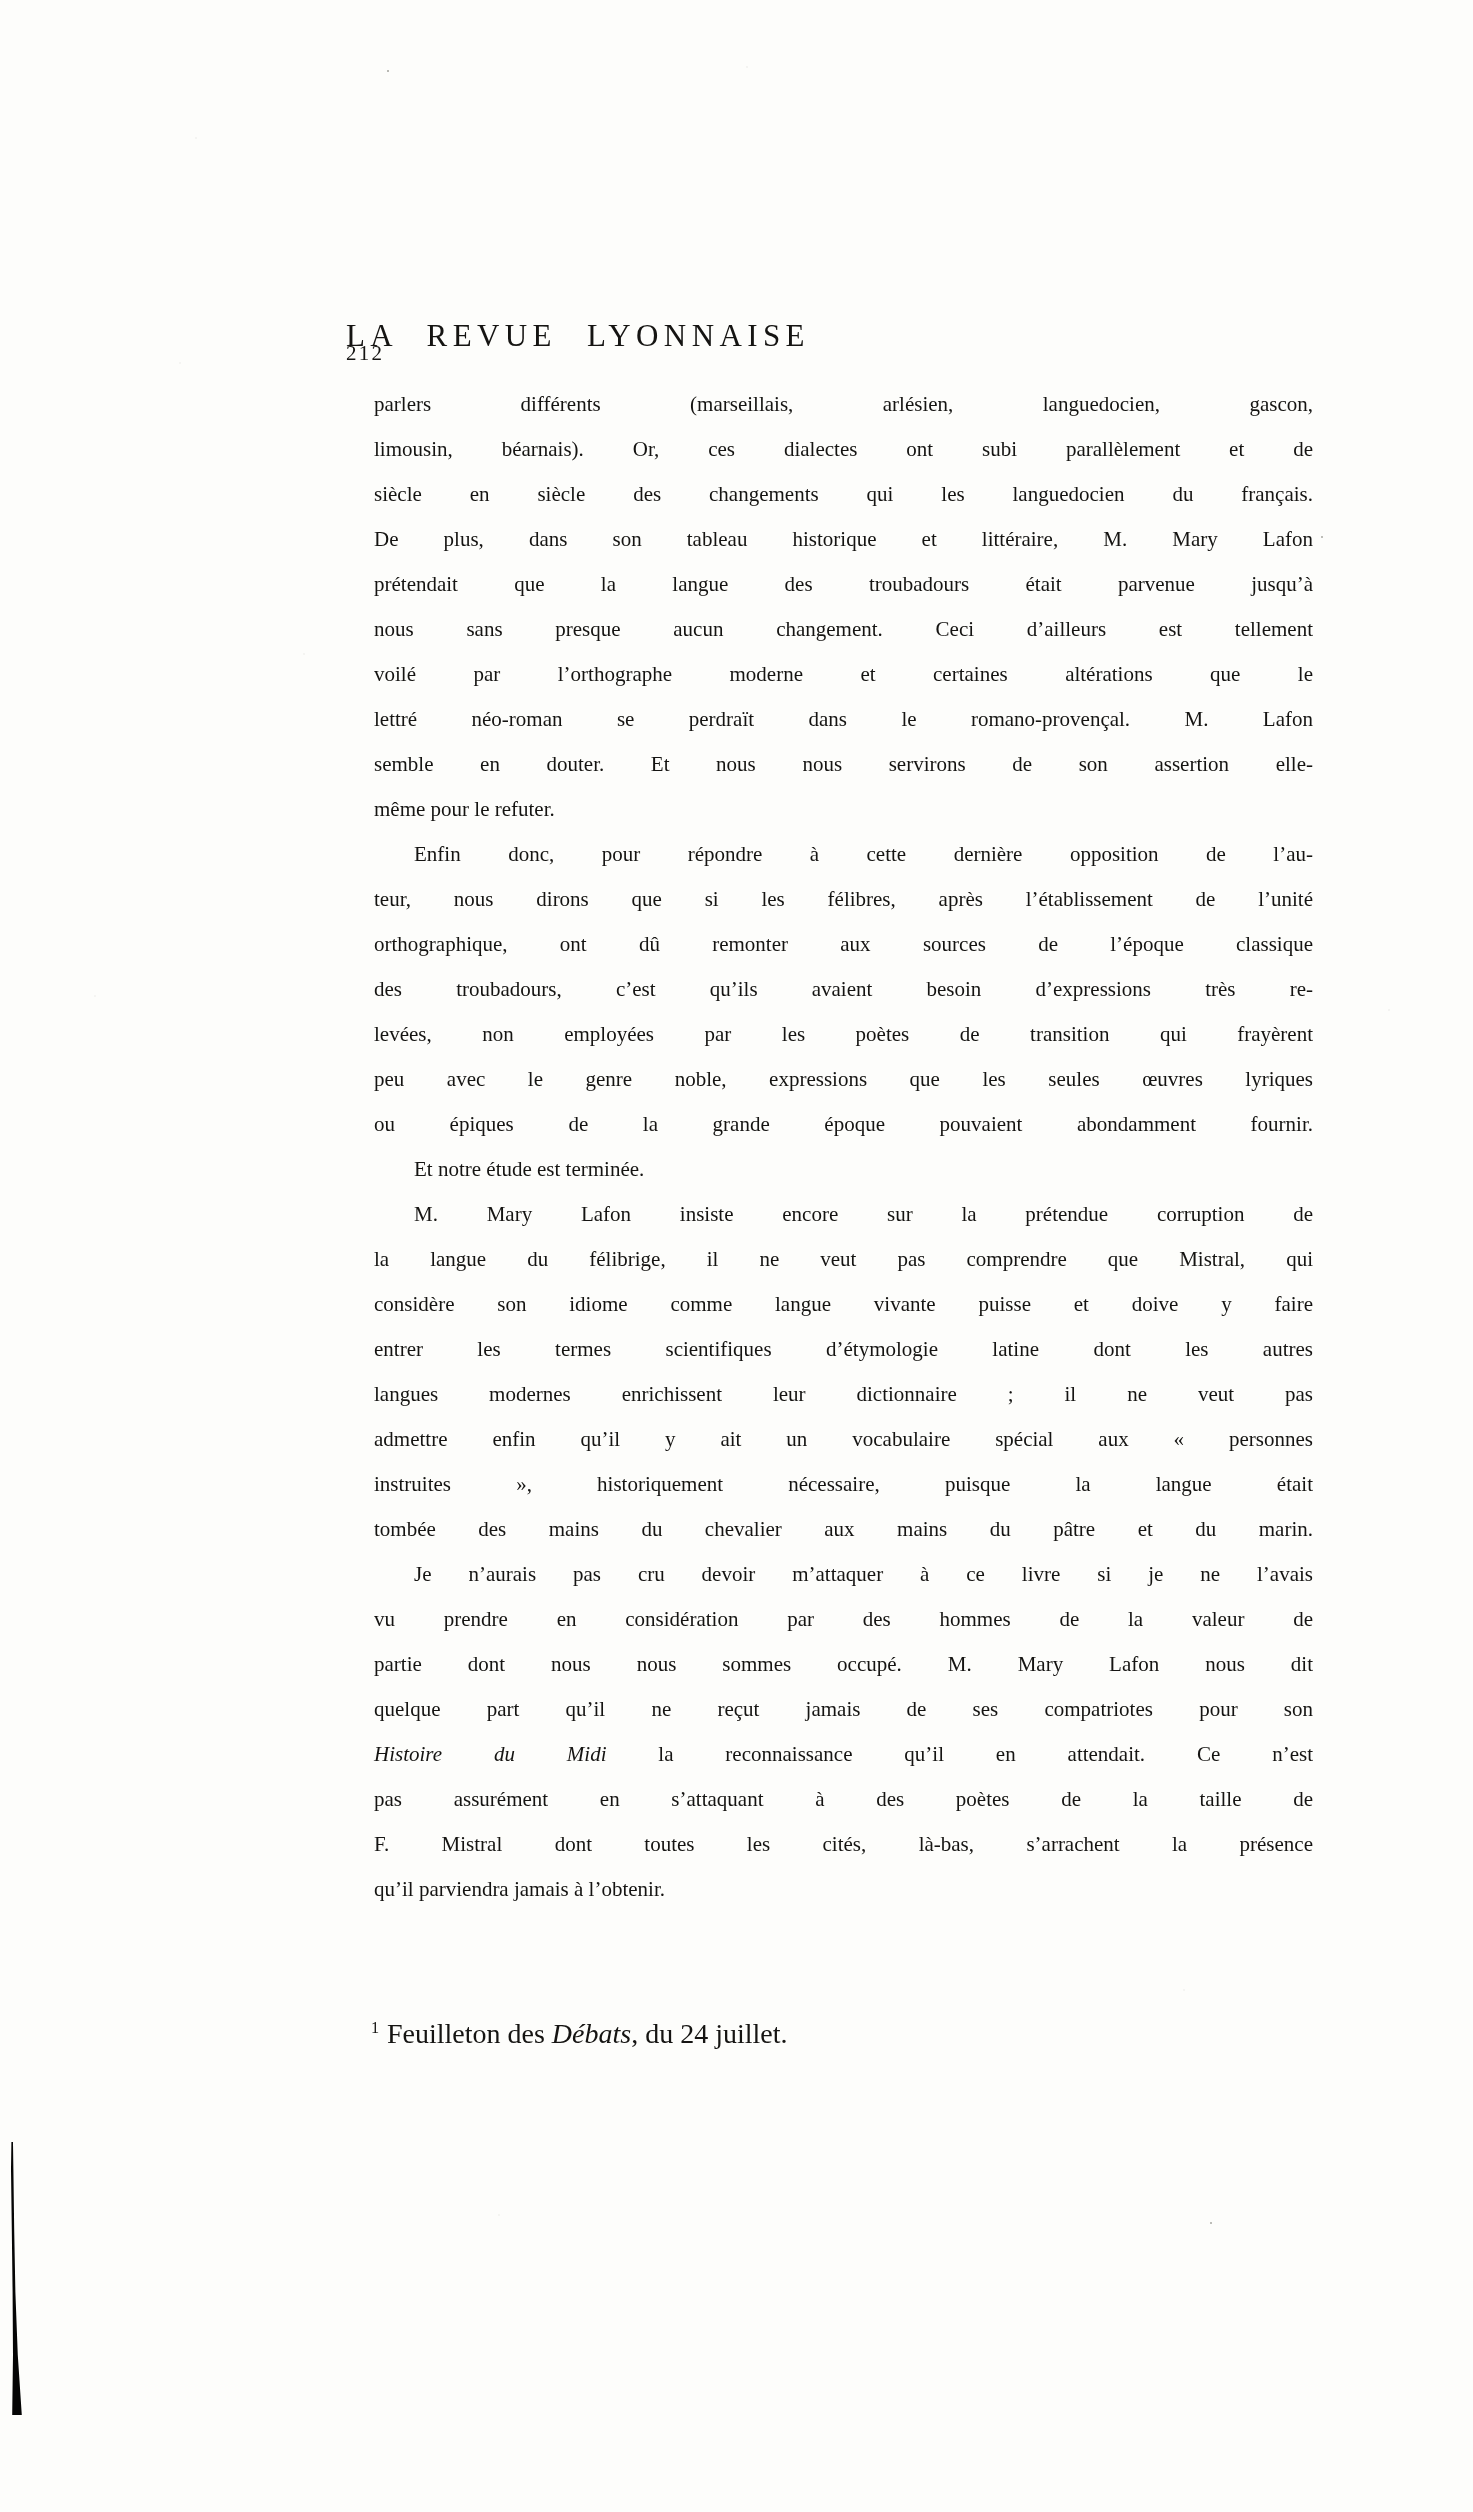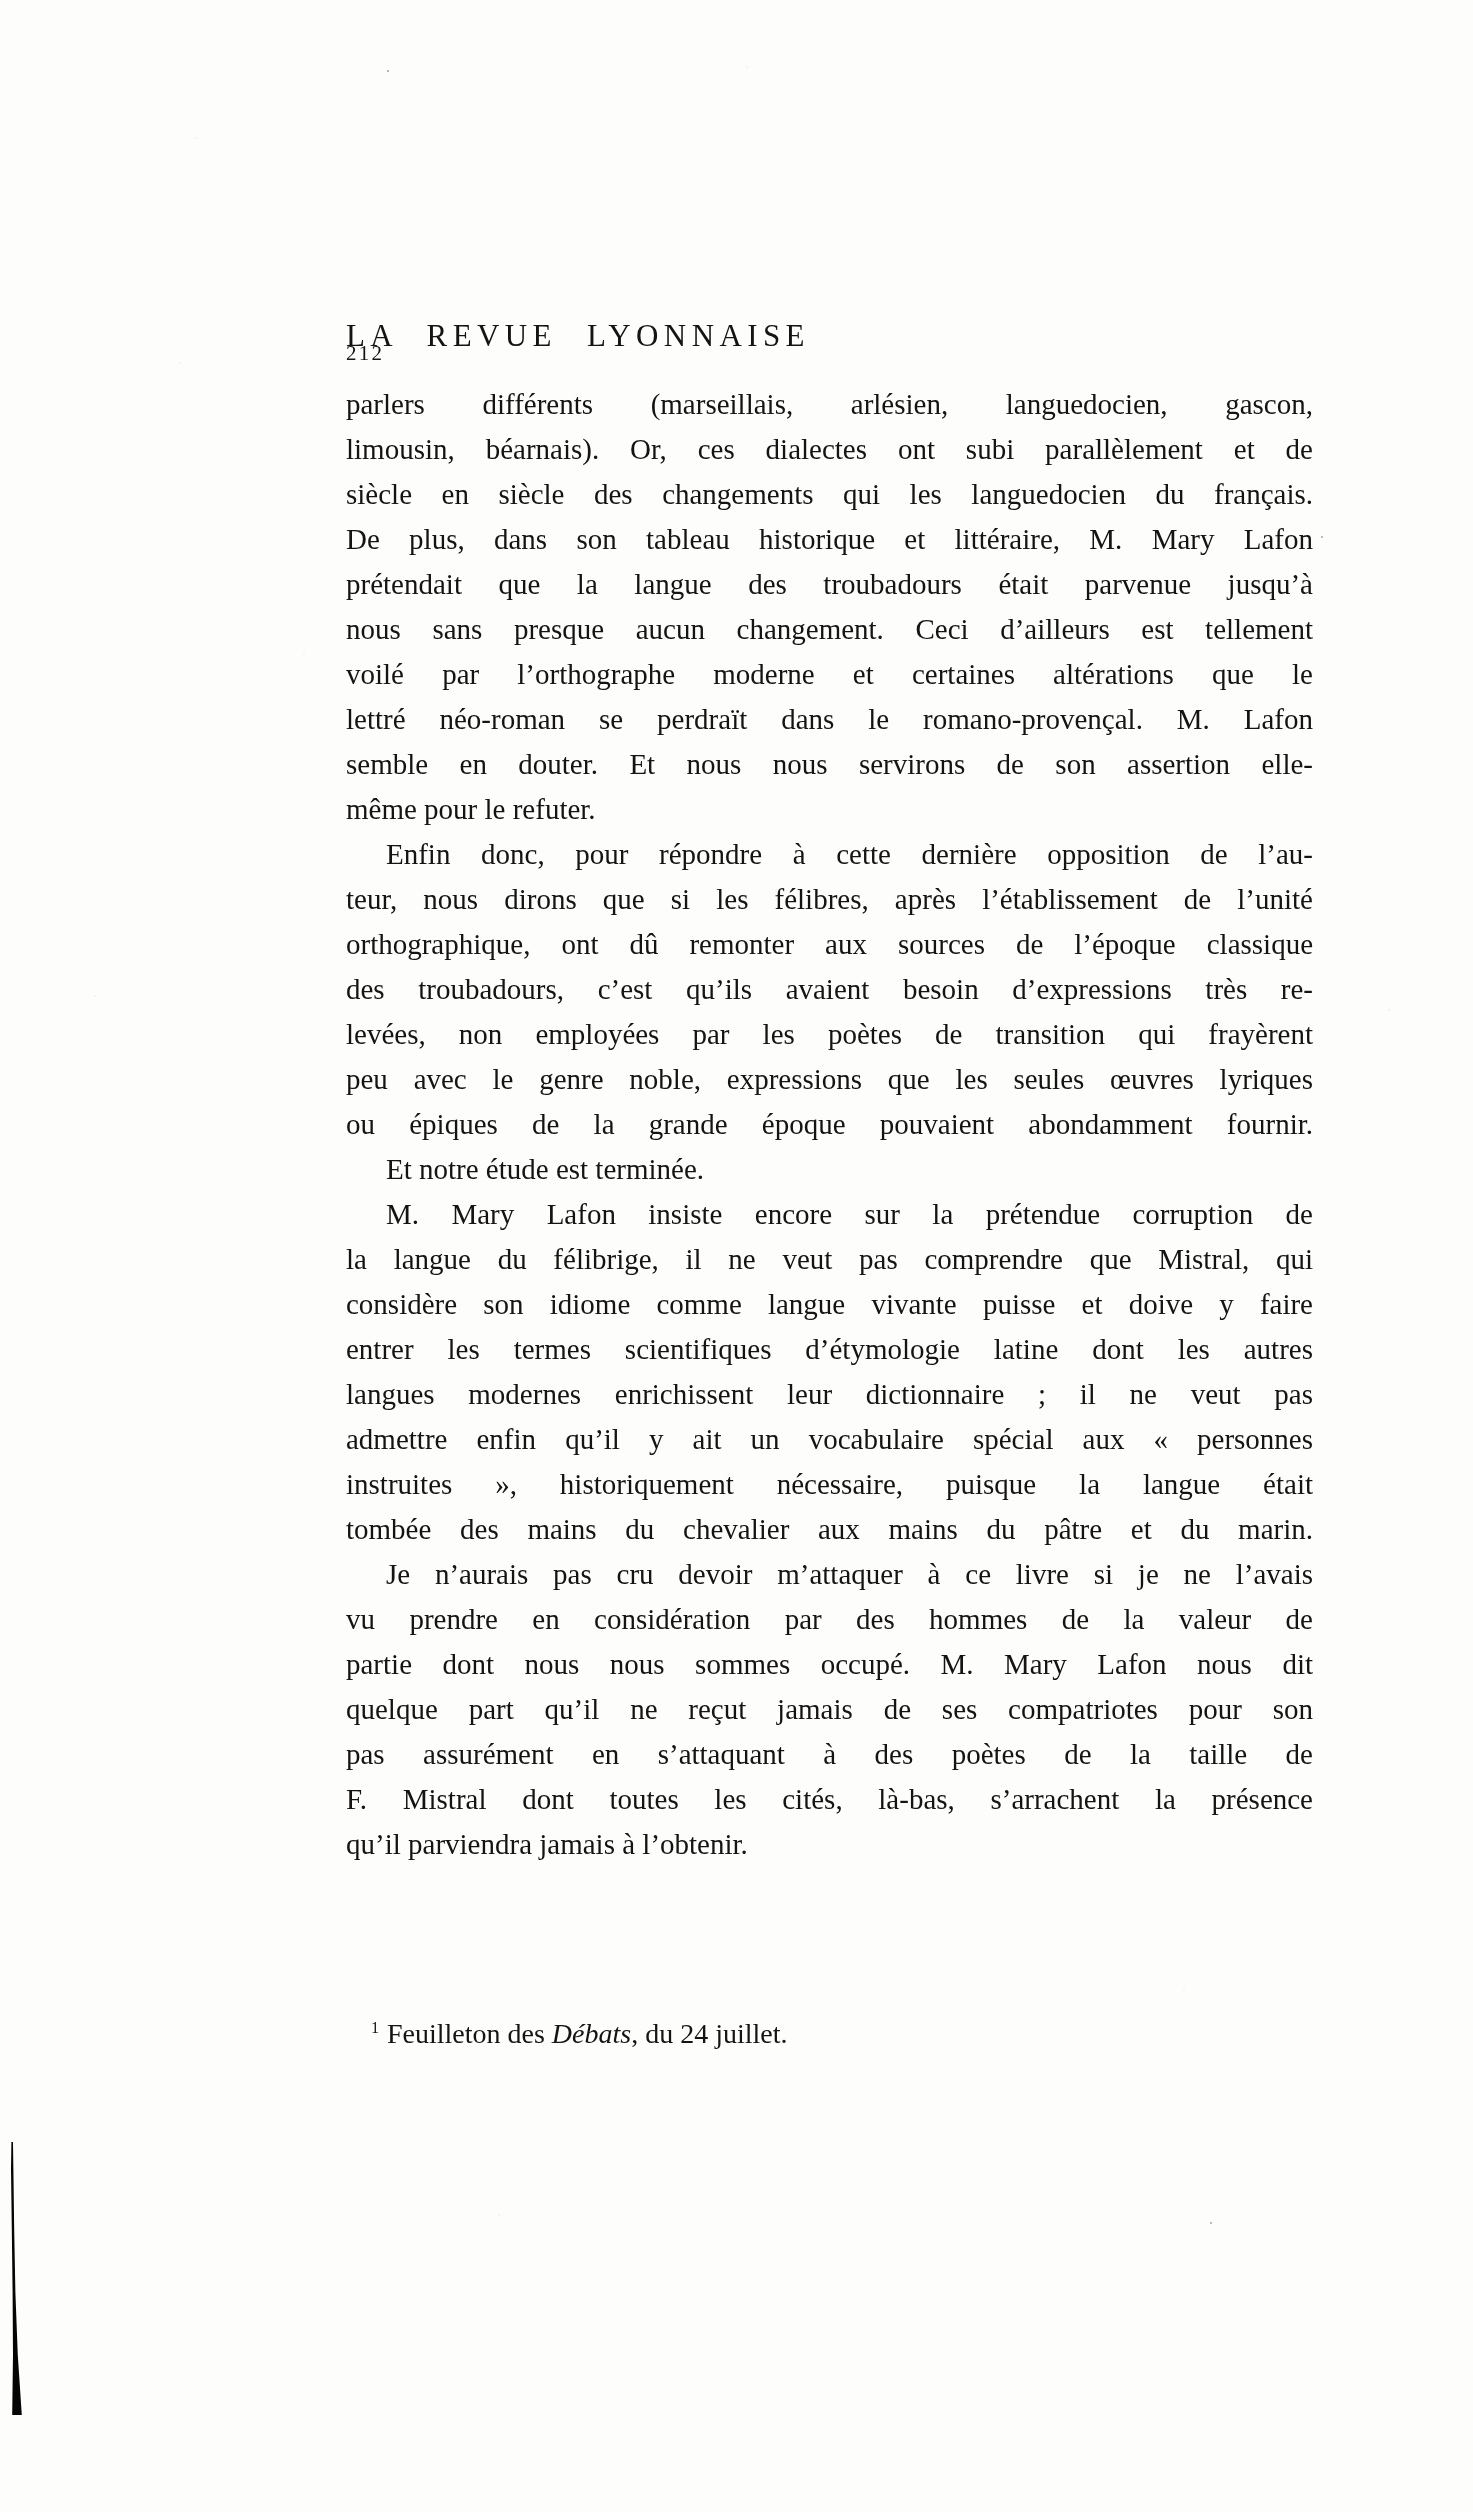--- a/index.html
+++ b/index.html
@@ -54,24 +54,25 @@
 
   .body-text {
     position: absolute;
     top: 382px;
     left: 346px;
     width: 967px;
   }
   .line {
     height: 45px;
     line-height: 45px;
-    font-size: 29px;
+    font-size: 21px;
     text-align: justify;
     text-align-last: justify;
     white-space: normal;
+    margin-left: 28px;
   }
   .line.short { text-align-last: left; }
   .line.indent { text-indent: 40px; }
   .it { font-style: italic; }
   sup {
     font-size: 58%;
     vertical-align: super;
     line-height: 0;
   }
 
@@ -129,20 +130,21 @@
       <div class="line"><span>considère son idiome comme langue vivante puisse et doive y faire</span></div>
       <div class="line"><span>entrer les termes scientifiques d’étymologie latine dont les autres</span></div>
       <div class="line"><span>langues modernes enrichissent leur dictionnaire ; il ne veut pas</span></div>
       <div class="line"><span>admettre enfin qu’il y ait un vocabulaire spécial aux « personnes</span></div>
       <div class="line"><span>instruites », historiquement nécessaire, puisque la langue était</span></div>
       <div class="line"><span>tombée des mains du chevalier aux mains du pâtre et du marin.</span></div>
       <div class="line indent"><span>Je n’aurais pas cru devoir m’attaquer à ce livre si je ne l’avais</span></div>
       <div class="line"><span>vu prendre en considération par des hommes de la valeur de</span></div>
       <div class="line"><span>partie dont nous nous sommes occupé. M. Mary Lafon nous dit</span></div>
       <div class="line"><span>quelque part qu’il ne reçut jamais de ses compatriotes pour son</span></div>
+      <div class="line"><span class="it">Histoire du Midi</span><span> la reconnaissance qu’il en attendait. Ce n’est</span></div>
       <div class="line"><span>pas assurément en s’attaquant à des poètes de la taille de</span></div>
       <div class="line"><span>F. Mistral dont toutes les cités, là-bas, s’arrachent la présence</span></div>
       <div class="line short"><span>qu’il parviendra jamais à l’obtenir.</span></div>
     </div>
 
   <div class="footnote"><sup>1</sup><span>Feuilleton des </span><span class="it">Débats</span><span>, du 24 juillet.</span></div>
 
   <div class="artifact"></div>
 
 </div>

